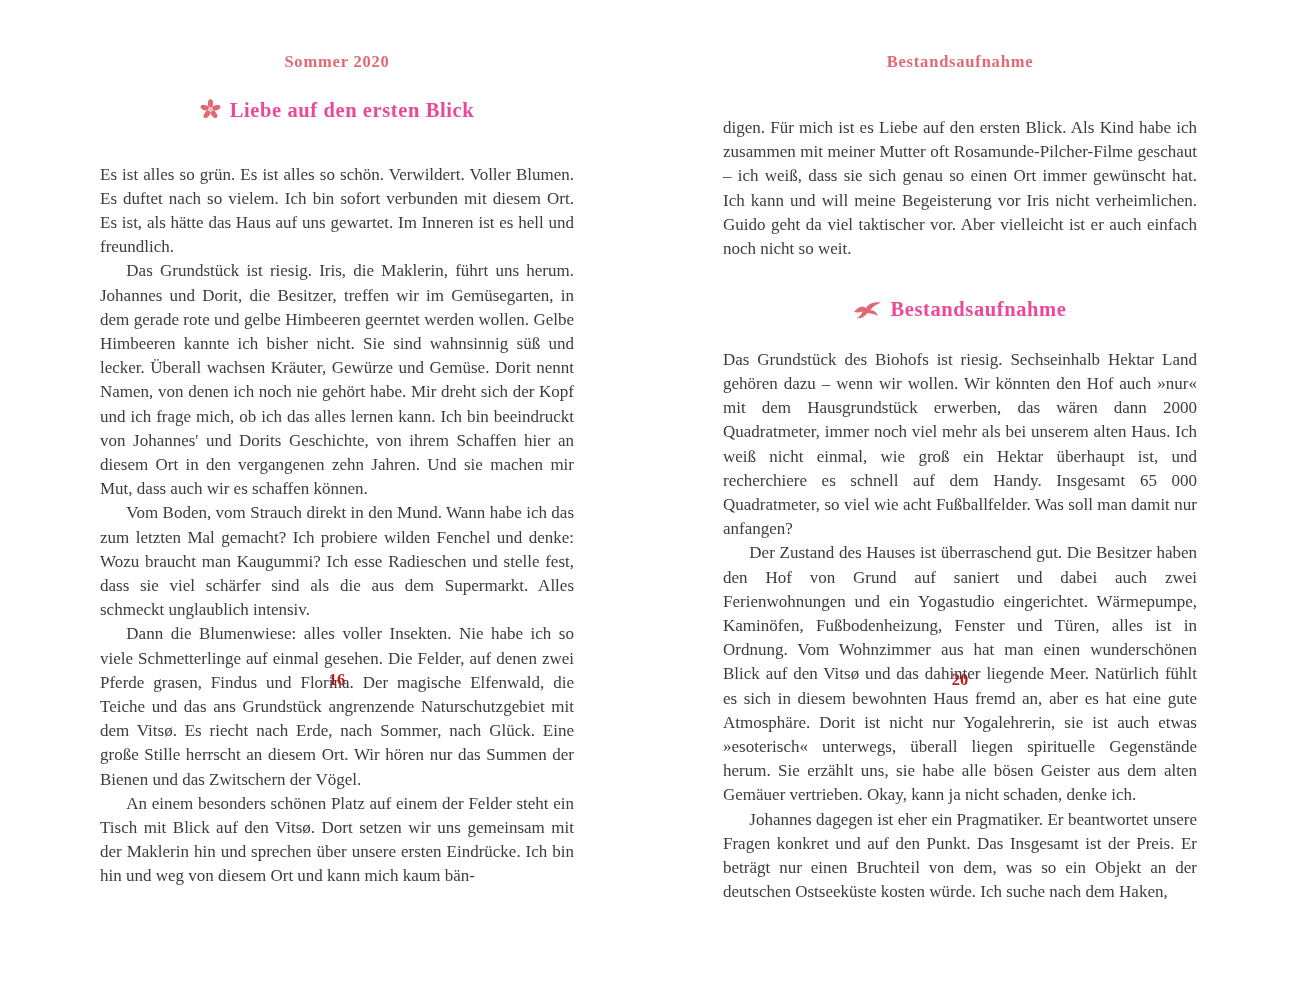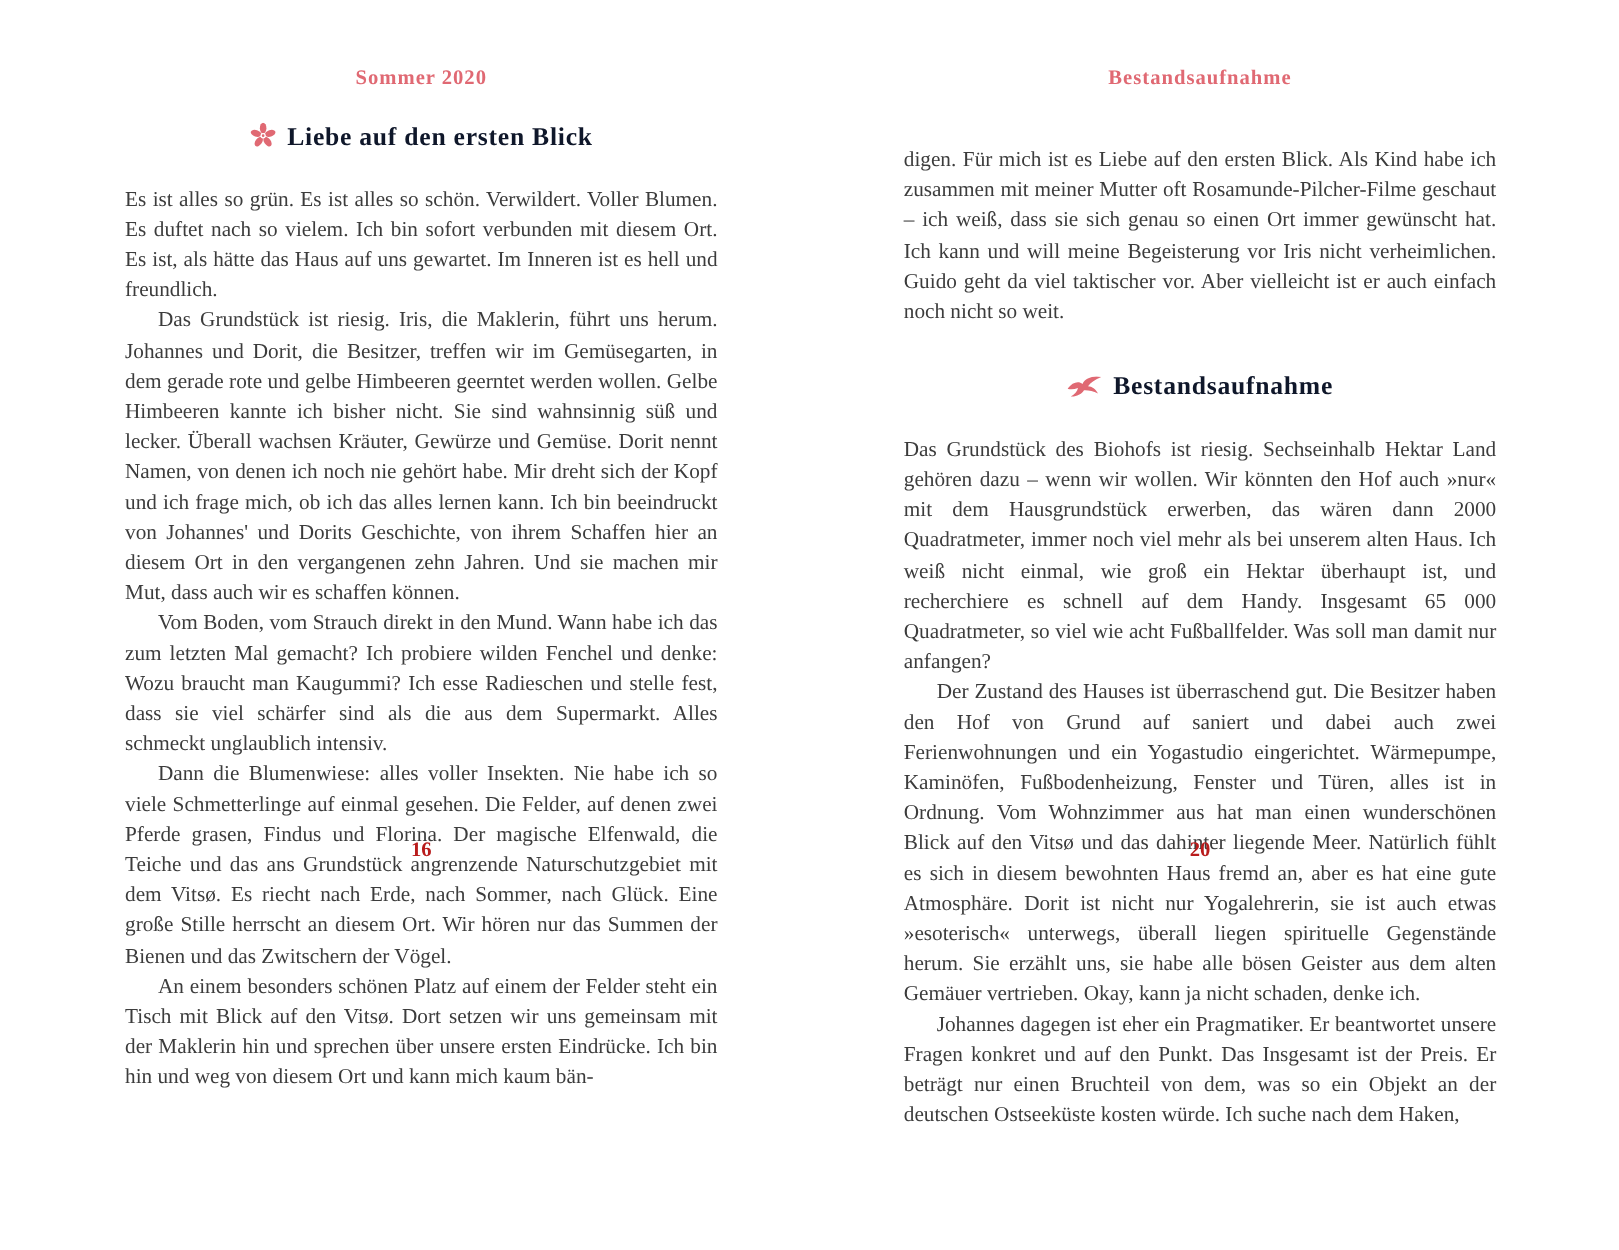--- a/index.html
+++ b/index.html
@@ -29,39 +29,39 @@
     text-align: center;
     color: #e06973;
     font-size: 16.5px;
     font-weight: 700;
     letter-spacing: 0.8px;
   }
 
   .chapter-heading, .section-heading {
     margin: 0;
     text-align: center;
-    color: #0f172a;
+    color: #ec4899;
     font-size: 20.5px;
     font-weight: 700;
     letter-spacing: 0.6px;
     line-height: 1.2;
   }
   .chapter-heading { margin-top: 26px; }
   .section-heading { margin-top: 36px; margin-bottom: 26px; }
 
   .icon {
     display: inline-block;
     vertical-align: -3px;
     margin-right: 9px;
     line-height: 0;
   }
   .icon svg { display: inline-block; }
 
   .body-text {
-    margin-top: 25px;
+    margin-top: 40px;
     text-align: justify;
     font-size: 17px;
     line-height: 24.2px;
     hyphens: auto;
     -webkit-hyphens: auto;
   }
   .body-text.continuation { margin-top: 44px; }
   .body-text p {
     margin: 0;
     text-indent: 1.55em;

